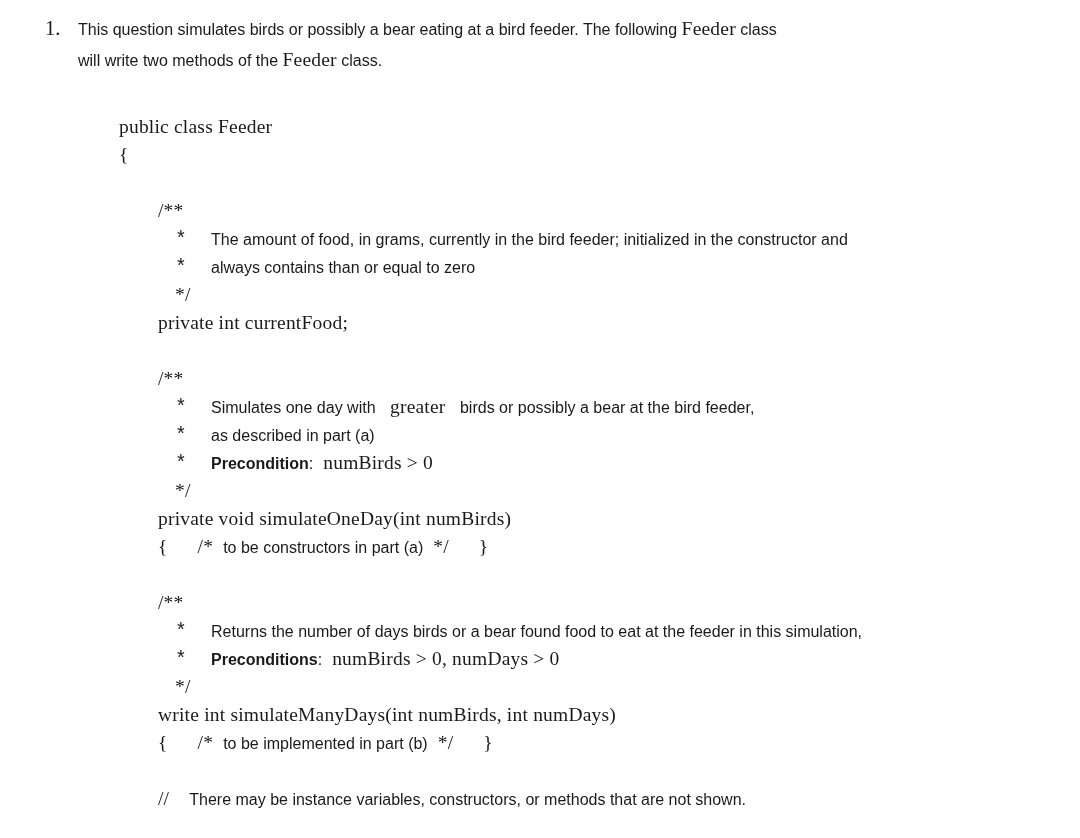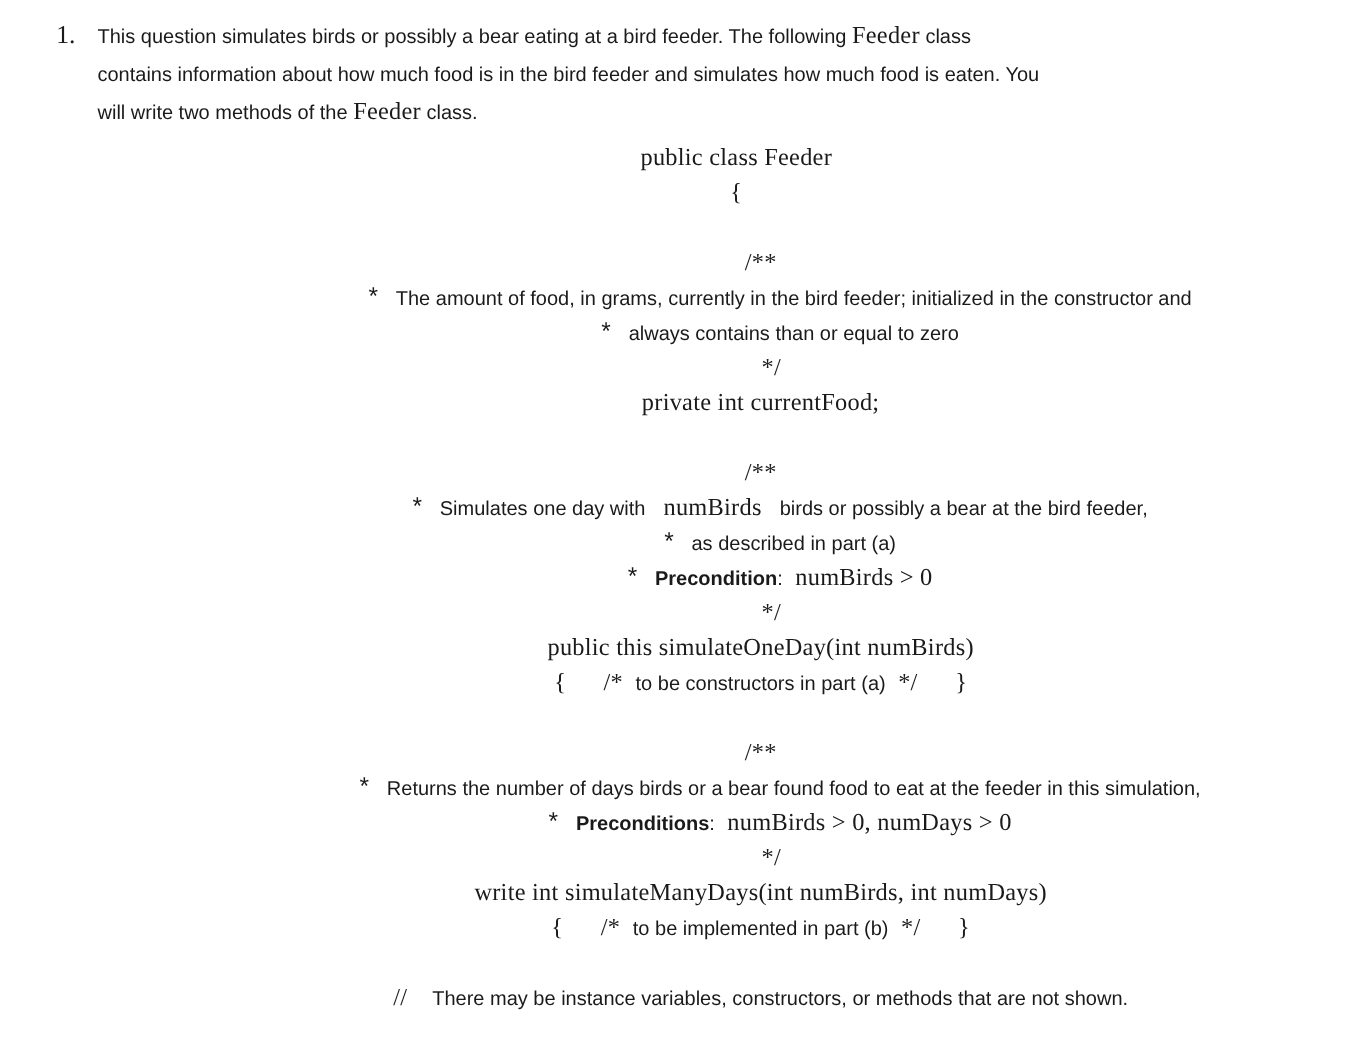--- a/index.html
+++ b/index.html
@@ -59,21 +59,20 @@
     left: 119px;
     top: 112px;
     width: 940px;
   }
   .cl {                     
     position: relative;
     height: 28px;
     line-height: 28px;
     white-space: nowrap;
     font-size: 20px;
-    text-align: center;
   }
   .cl.gap { height: 28px; }  
 
   
   .i0  { padding-left: 0px;  }
   .i1  { padding-left: 39px; }   
   .i2  { padding-left: 56px; }   
 
   
   .mono {
@@ -101,44 +100,43 @@
 </style>
 </head>
 <body>
 
 <div class="page">
 
   <div class="question">
     <div class="q-number">1.</div>
     <div class="q-body">
       <span class="ln"><span class="prose">This question simulates birds or possibly a bear eating at a bird feeder.  The following </span><span class="mono">Feeder</span><span class="prose"> class</span></span>
-      <span class="ln"><span class="prose">contains information about how much food is in the bird feeder and simulates how much food is eaten.  You</span></span>
       <span class="ln"><span class="prose">will write two methods of the </span><span class="mono">Feeder</span><span class="prose"> class.</span></span>
     </div>
   </div>
 
   <div class="listing">
 
     <div class="cl i0"><span class="mono">public class Feeder</span></div>
     <div class="cl i0"><span class="mono">{</span></div>
     <div class="cl gap"></div>
 
     <div class="cl i1"><span class="mono">/**</span></div>
     <div class="cl i2"><span class="star">*</span><span class="prose">The amount of food, in grams, currently in the bird feeder; initialized in the constructor and</span></div>
     <div class="cl i2"><span class="star">*</span><span class="prose">always contains than or equal to zero</span></div>
     <div class="cl i2"><span class="mono">*/</span></div>
     <div class="cl i1"><span class="mono">private int currentFood;</span></div>
     <div class="cl gap"></div>
 
     <div class="cl i1"><span class="mono">/**</span></div>
-    <div class="cl i2"><span class="star">*</span><span class="prose">Simulates one day with </span><span class="sp"></span><span class="mono">numBirds</span><span class="sp"></span><span class="prose"> birds or possibly a bear at the bird feeder,</span></div>
+    <div class="cl i2"><span class="star">*</span><span class="prose">Simulates one day with </span><span class="sp"></span><span class="mono">greater</span><span class="sp"></span><span class="prose"> birds or possibly a bear at the bird feeder,</span></div>
     <div class="cl i2"><span class="star">*</span><span class="prose">as described in part (a)</span></div>
     <div class="cl i2"><span class="star">*</span><span class="prose bold">Precondition</span><span class="prose">:</span><span class="sp"></span><span class="mono">numBirds &gt; 0</span></div>
     <div class="cl i2"><span class="mono">*/</span></div>
-    <div class="cl i1"><span class="mono">public this simulateOneDay(int numBirds)</span></div>
+    <div class="cl i1"><span class="mono">private void simulateOneDay(int numBirds)</span></div>
     <div class="cl i1"><span class="mono">{</span><span class="sp3"></span><span class="mono">/*</span><span class="sp"></span><span class="prose">to be constructors in part (a)</span><span class="sp"></span><span class="mono">*/</span><span class="sp3"></span><span class="mono">}</span></div>
     <div class="cl gap"></div>
 
     <div class="cl i1"><span class="mono">/**</span></div>
     <div class="cl i2"><span class="star">*</span><span class="prose">Returns the number of days birds or a bear found food to eat at the feeder in this simulation,</span></div>
     <div class="cl i2"><span class="star">*</span><span class="prose bold">Preconditions</span><span class="prose">:</span><span class="sp"></span><span class="mono">numBirds &gt; 0, numDays &gt; 0</span></div>
     <div class="cl i2"><span class="mono">*/</span></div>
     <div class="cl i1"><span class="mono">write int simulateManyDays(int numBirds, int numDays)</span></div>
     <div class="cl i1"><span class="mono">{</span><span class="sp3"></span><span class="mono">/*</span><span class="sp"></span><span class="prose">to be implemented in part (b)</span><span class="sp"></span><span class="mono">*/</span><span class="sp3"></span><span class="mono">}</span></div>
     <div class="cl gap"></div>

